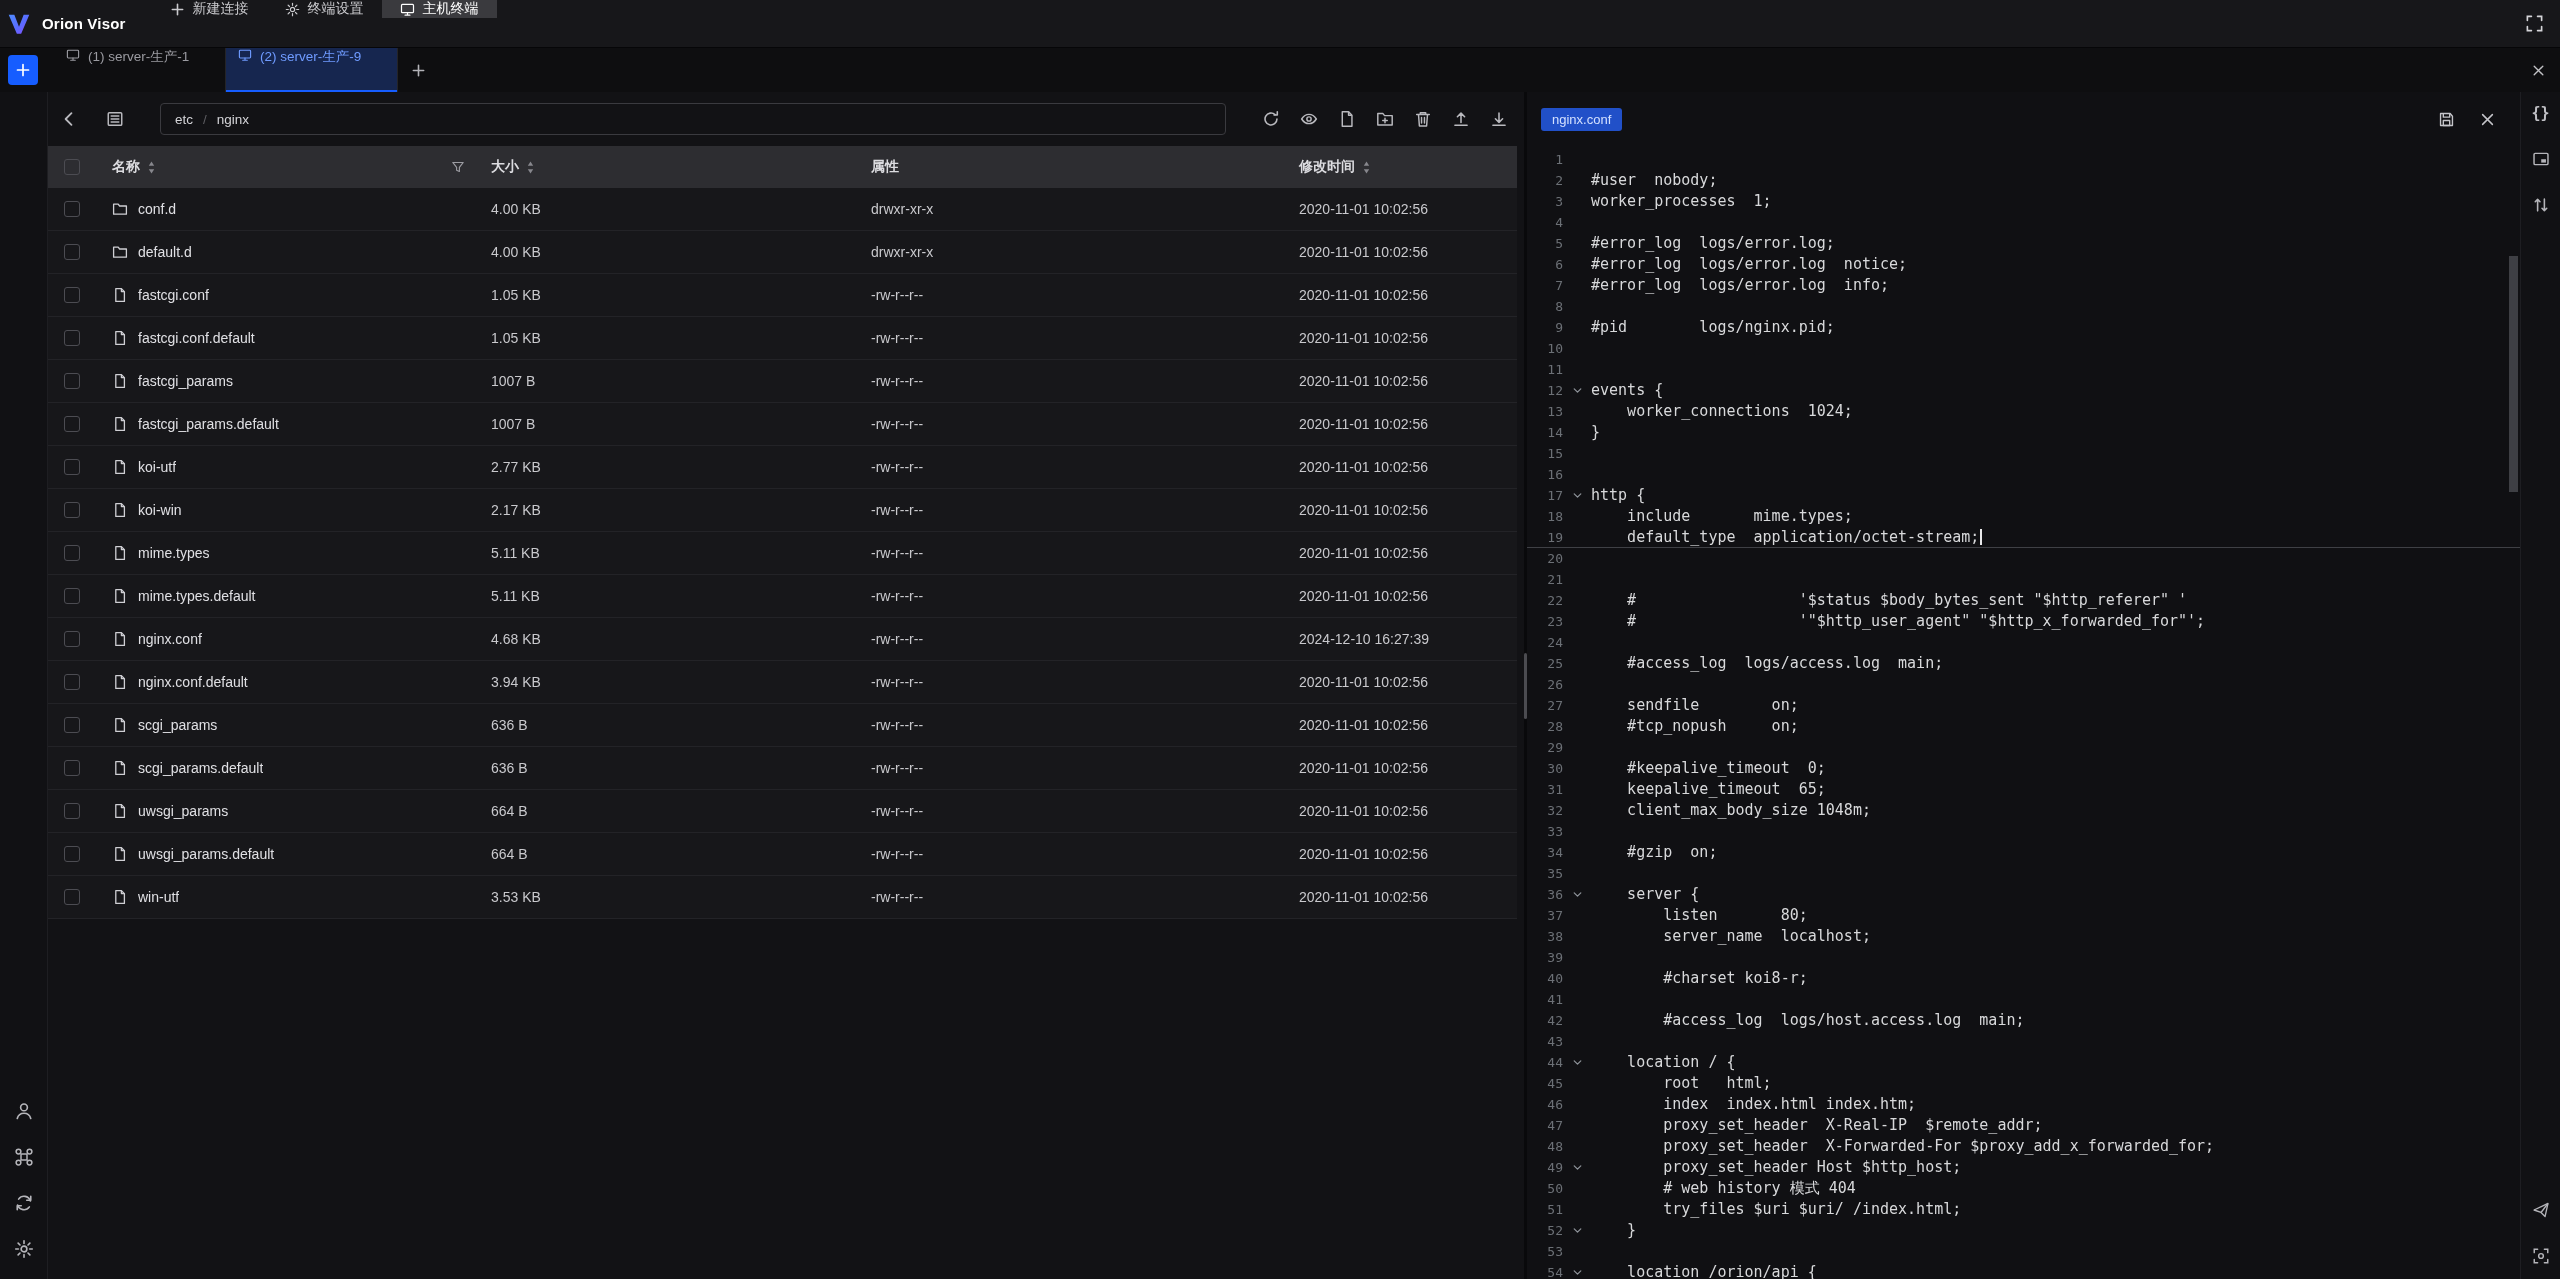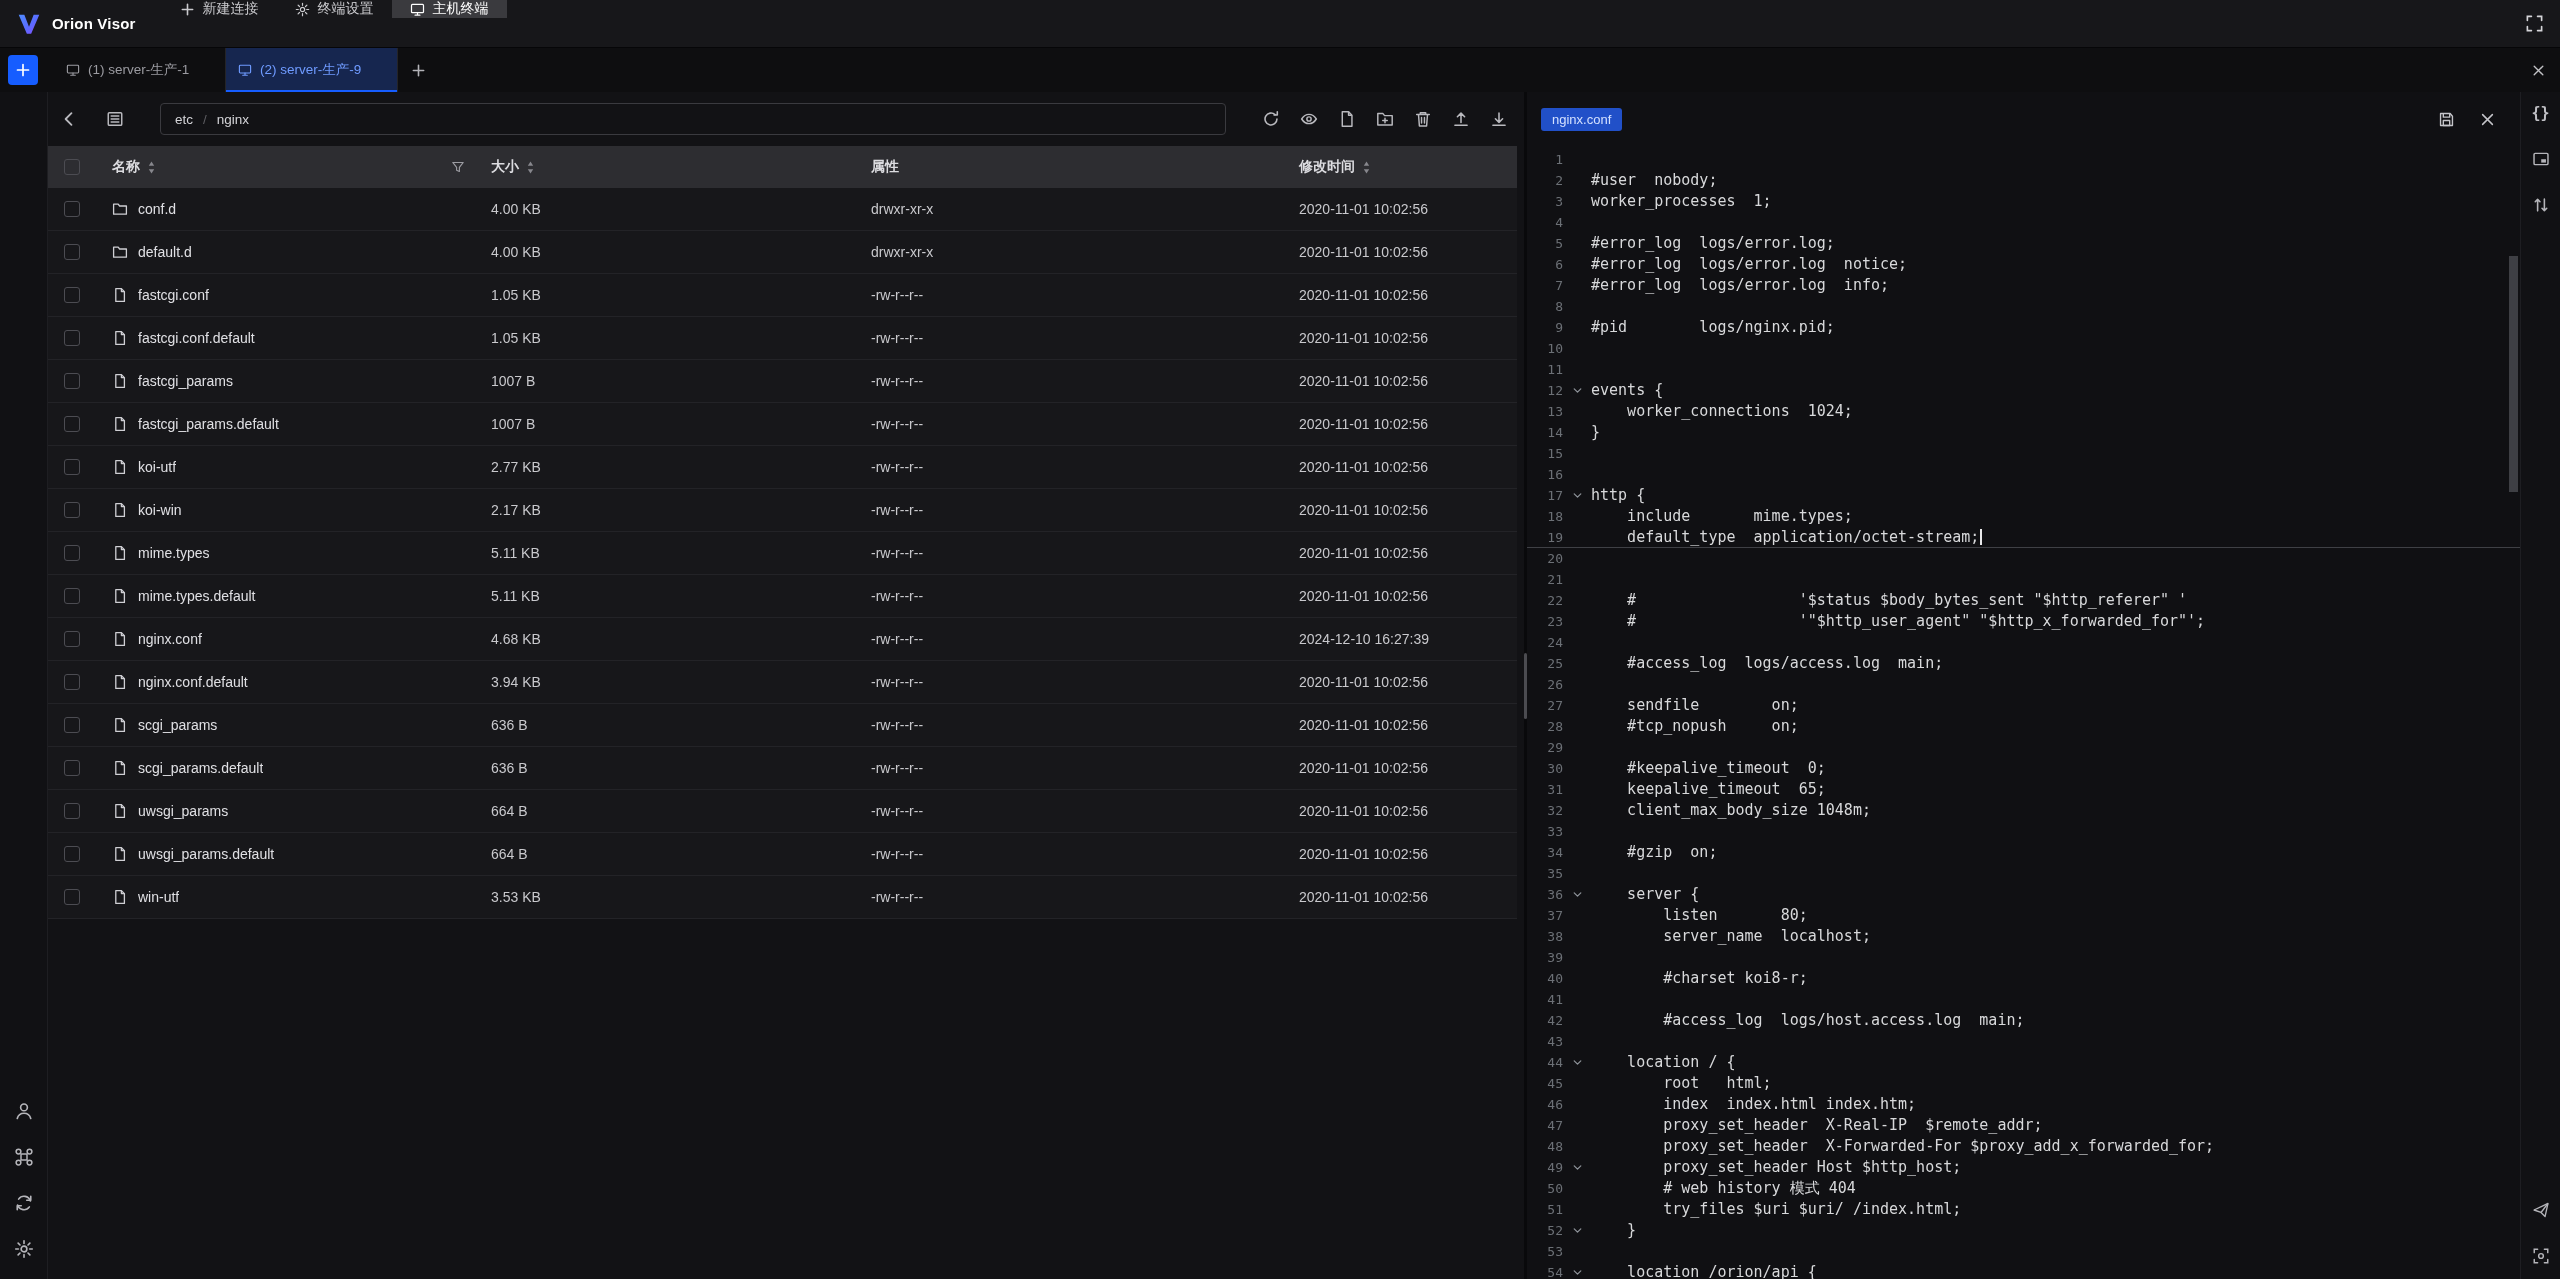--- a/index.html
+++ b/index.html
@@ -9,39 +9,39 @@
     font-family:"Liberation Sans","DejaVu Sans",sans-serif;
     color:#d0d0d4;
     -webkit-user-select:none; user-select:none;
   }
   svg { display:block; width:100%; height:100%; }
 
   .app { display:flex; flex-direction:column; height:100%; }
 
   
   .topbar { flex:0 0 48px; background:#17171a; display:flex; align-items:stretch; border-bottom:1px solid #060608; }
-  .logo-wrap { display:flex; align-items:center; padding-left:16px; }
+  .logo-wrap { display:flex; align-items:center; padding-left:6px; }
   .logo { width:26px; height:26px; }
   .app-title { color:#ffffff; font-weight:bold; font-size:15px; margin:0 26px 0 10px; letter-spacing:.2px; }
   .topmenu { display:flex; align-items:flex-start; }
   .menu-item { display:flex; align-items:center; gap:8px; padding:0 18px; font-size:14px; color:#c9c9cd; cursor:pointer; }
   .menu-item.active { background:#3a3a3e; color:#ffffff; }
   .mi-icon { width:15px; height:15px; }
   .topbar-right { margin-left:auto; display:flex; align-items:center; padding-right:16px; }
   .fs-icon { width:19px; height:19px; color:#d4d4d8; cursor:pointer; }
 
   
   .content-row { flex:1; display:flex; min-height:0; }
   .center-col { flex:1; display:flex; flex-direction:column; min-width:0; }
 
   
   .tabbar { flex:0 0 44px; background:#0e0e10; display:flex; align-items:stretch; }
   .newtab-btn { width:30px; height:30px; margin:7px 16px 7px 8px; background:#165dff; border-radius:4px; color:#fff; display:flex; align-items:center; justify-content:center; cursor:pointer; flex:0 0 30px; }
   .newtab-btn .mi-icon { width:16px; height:16px; color:#fff; }
-  .tab { width:172px; flex:0 0 172px; display:flex; align-items:center; gap:8px; padding:0 12px; font-size:13.5px; color:#9b9ba1; border-right:1px solid #242428; cursor:pointer; position:relative; }
+  .tab { width:172px; flex:0 0 172px; display:flex; gap:8px; padding:0 12px; font-size:13.5px; color:#9b9ba1; border-right:1px solid #242428; cursor:pointer; position:relative; }
   .tab:first-of-type { border-left:1px solid #242428; }
   .tab.active { background:#16264f; color:#6f9bff; }
   .tab.active::after { content:""; position:absolute; left:0; right:0; bottom:0; height:2px; background:#165dff; }
   .tab-icon { width:14px; height:14px; flex:0 0 14px; }
   .tab-label { white-space:nowrap; overflow:hidden; text-overflow:ellipsis; }
   .addtab-btn { width:40px; display:flex; align-items:center; justify-content:center; color:#b3b3b8; cursor:pointer; }
   .addtab-btn .mi-icon { width:15px; height:15px; }
   .tabbar-close { margin-left:auto; width:44px; display:flex; align-items:center; justify-content:center; color:#c2c2c6; cursor:pointer; }
   .tabbar-close .mi-icon { width:15px; height:15px; }
 

